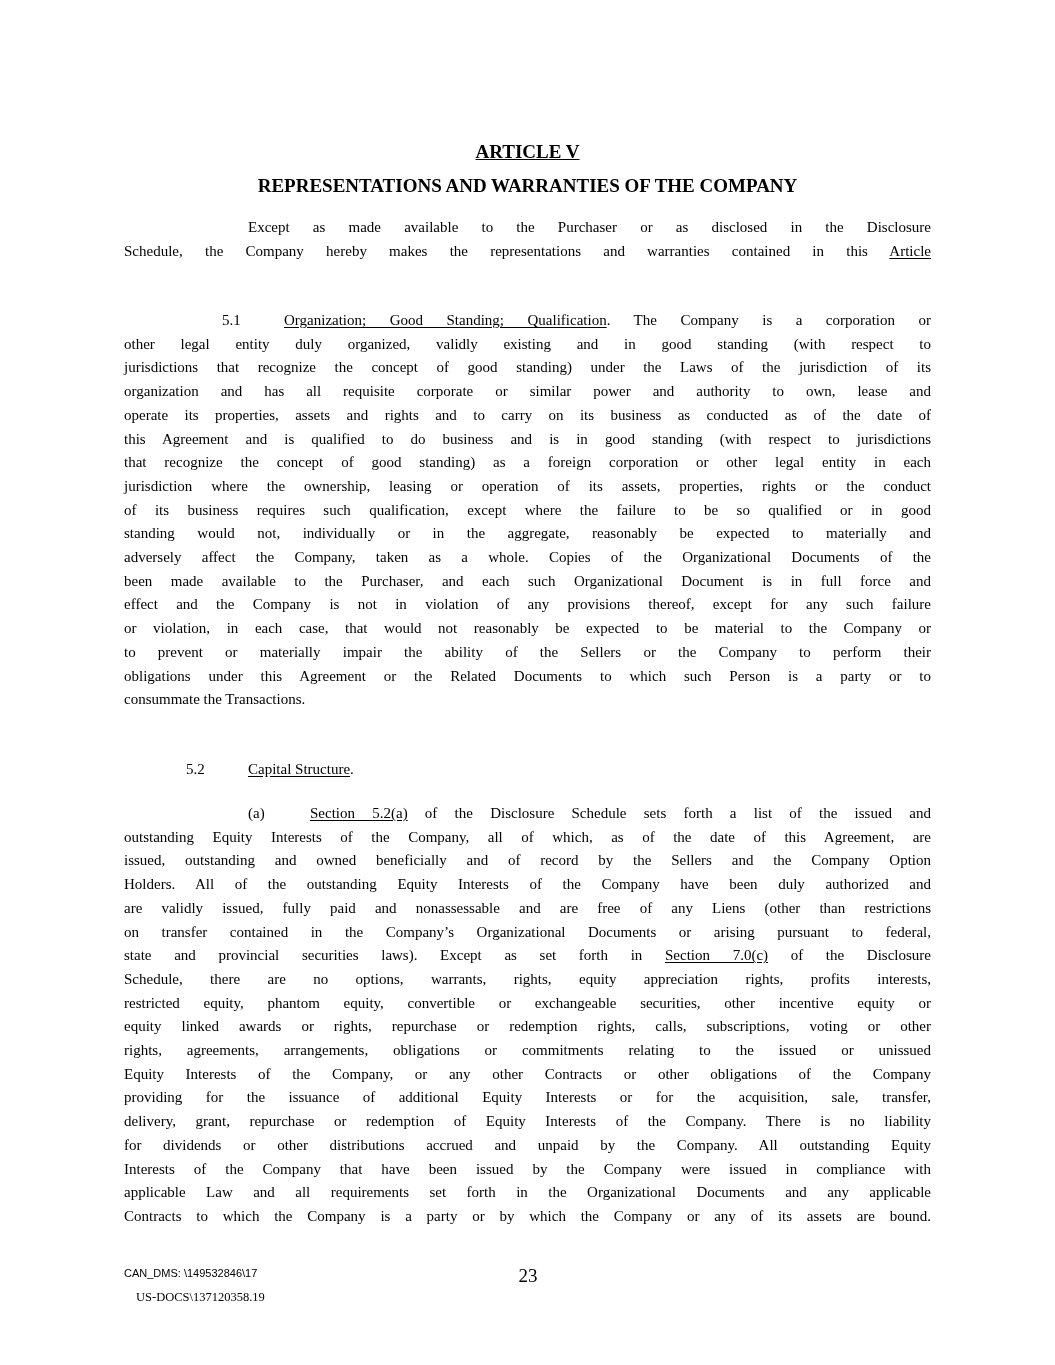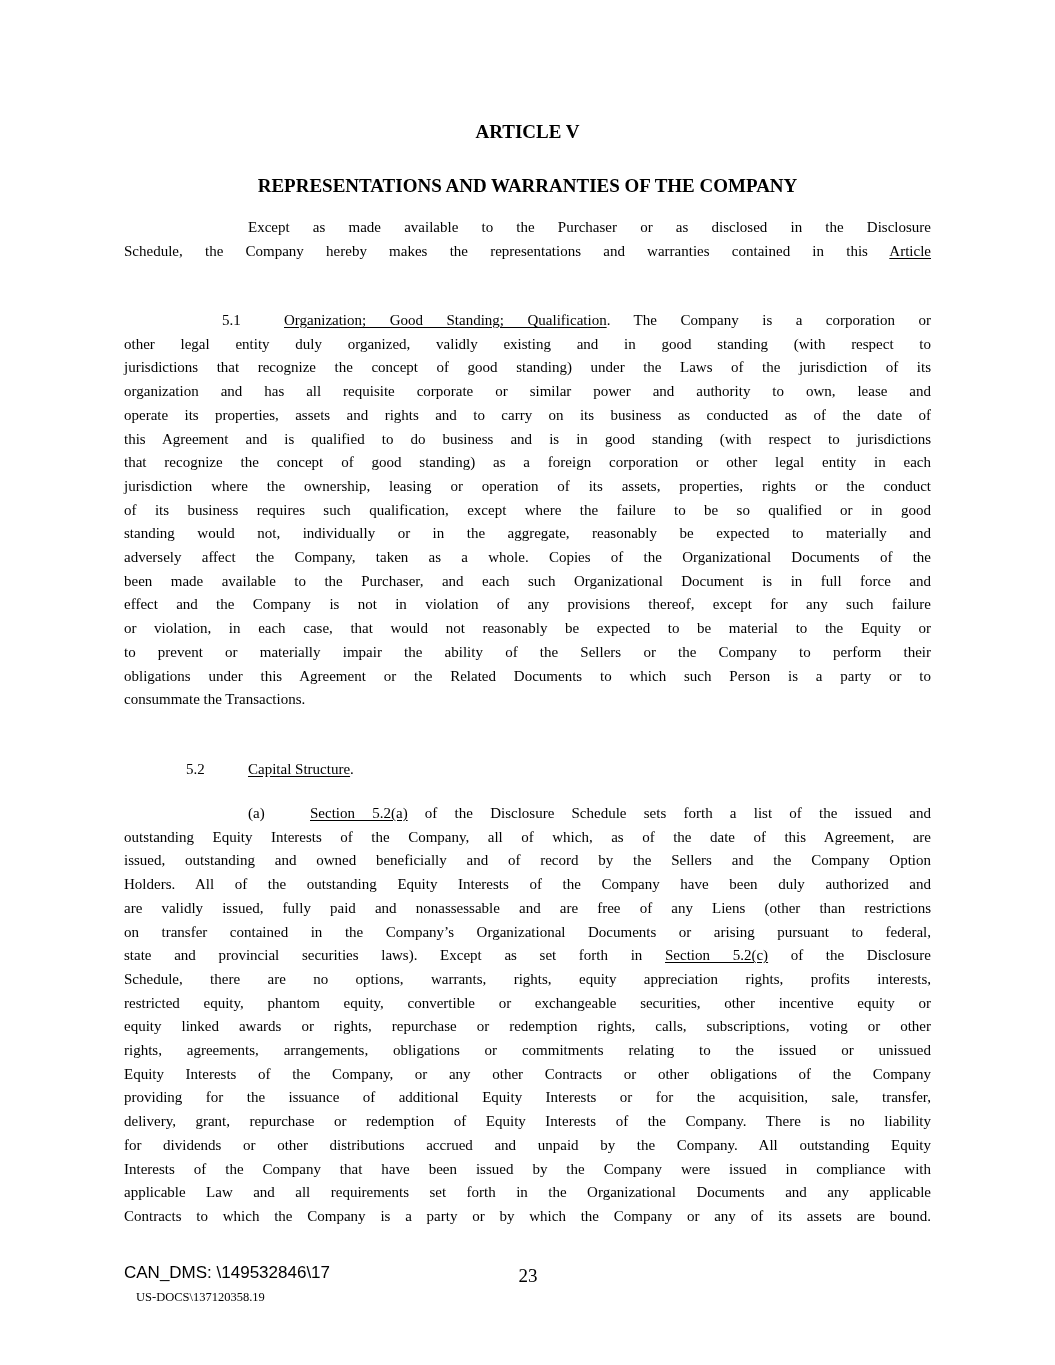--- a/index.html
+++ b/index.html
@@ -56,21 +56,21 @@
     }
     .u {
       text-decoration: underline;
       text-underline-offset: 2px;
     }
     .footer-dms {
       position: absolute;
       left: 124px;
       top: 1265px;
       font-family: "Liberation Sans", sans-serif;
-      font-size: 17px;
+      font-size: 11px;
       line-height: 16px;
     }
     .footer-usdocs {
       position: absolute;
       left: 124px;
       top: 1289px;
       font-family: "Liberation Serif", serif;
       font-size: 12.5px;
       line-height: 16px;
       margin-left: 12px;
@@ -83,21 +83,21 @@
       text-align: center;
       font-size: 19px;
       line-height: 22px;
     }
   </style>
 </head>
 <body>
 
 <div class="page">
 
-  <div class="heading" style="top:120px;">ARTICLE V</div>
+  <div class="heading" style="top:140px;text-decoration:underline;">ARTICLE V</div>
   <div class="heading" style="top:174px;">REPRESENTATIONS AND WARRANTIES OF THE COMPANY</div>
 
   <div class="body-text" style="top:216px;">
     <span class="line" style="padding-left:124px;">Except as made available to the Purchaser or as disclosed in the Disclosure</span>
     <span class="line"><span>Schedule, the Company hereby makes the representations and warranties contained in this</span> <span class="u">Article</span></span>
   </div>
 
   <div class="body-text" style="top:309px;">
     <span class="line"><span class="num" style="margin-left:98px; width:62px;">5.1</span><span class="u">Organization; Good Standing; Qualification</span><span>.  The Company is a corporation or</span></span>
     <span class="line">other legal entity duly organized, validly existing and in good standing (with respect to</span>
@@ -105,38 +105,38 @@
     <span class="line">organization and has all requisite corporate or similar power and authority to own, lease and</span>
     <span class="line">operate its properties, assets and rights and to carry on its business as conducted as of the date of</span>
     <span class="line">this Agreement and is qualified to do business and is in good standing (with respect to jurisdictions</span>
     <span class="line">that recognize the concept of good standing) as a foreign corporation or other legal entity in each</span>
     <span class="line">jurisdiction where the ownership, leasing or operation of its assets, properties, rights or the conduct</span>
     <span class="line">of its business requires such qualification, except where the failure to be so qualified or in good</span>
     <span class="line">standing would not, individually or in the aggregate, reasonably be expected to materially and</span>
     <span class="line">adversely affect the Company, taken as a whole.  Copies of the Organizational Documents of the</span>
     <span class="line">been made available to the Purchaser, and each such Organizational Document is in full force and</span>
     <span class="line">effect and the Company is not in violation of any provisions thereof, except for any such failure</span>
-    <span class="line">or violation, in each case, that would not reasonably be expected to be material to the Equity or</span>
+    <span class="line">or violation, in each case, that would not reasonably be expected to be material to the Company or</span>
     <span class="line">to prevent or materially impair the ability of the Sellers or the Company to perform their</span>
     <span class="line">obligations under this Agreement or the Related Documents to which such Person is a party or to</span>
     <span class="line last">consummate the Transactions.</span>
   </div>
 
   <div class="body-text" style="top:758px;">
     <span class="line last"><span class="num" style="margin-left:62px; width:62px;">5.2</span><span class="u">Capital Structure</span><span>.</span></span>
   </div>
 
   <div class="body-text" style="top:802px;">
     <span class="line"><span class="num" style="margin-left:124px; width:62px;">(a)</span><span class="u">Section 5.2(a)</span><span> of the Disclosure Schedule sets forth a list of the issued and</span></span>
     <span class="line">outstanding Equity Interests of the Company, all of which, as of the date of this Agreement, are</span>
     <span class="line">issued, outstanding and owned beneficially and of record by the Sellers and the Company Option</span>
     <span class="line">Holders.  All of the outstanding Equity Interests of the Company have been duly authorized and</span>
     <span class="line">are validly issued, fully paid and nonassessable and are free of any Liens (other than restrictions</span>
     <span class="line">on transfer contained in the Company’s Organizational Documents or arising pursuant to federal,</span>
-    <span class="line"><span>state and provincial securities laws).  Except as set forth in </span><span class="u">Section 5.2(c)</span><span> of the Disclosure</span></span>
+    <span class="line"><span>state and provincial securities laws).  Except as set forth in </span><span class="u">Section 7.0(c)</span><span> of the Disclosure</span></span>
     <span class="line">Schedule, there are no options, warrants, rights, equity appreciation rights, profits interests,</span>
     <span class="line">restricted equity, phantom equity, convertible or exchangeable securities, other incentive equity or</span>
     <span class="line">equity linked awards or rights, repurchase or redemption rights, calls, subscriptions, voting or other</span>
     <span class="line">rights, agreements, arrangements, obligations or commitments relating to the issued or unissued</span>
     <span class="line">Equity Interests of the Company, or any other Contracts or other obligations of the Company</span>
     <span class="line">providing for the issuance of additional Equity Interests or for the acquisition, sale, transfer,</span>
     <span class="line">delivery, grant, repurchase or redemption of Equity Interests of the Company.  There is no liability</span>
     <span class="line">for dividends or other distributions accrued and unpaid by the Company.  All outstanding Equity</span>
     <span class="line">Interests of the Company that have been issued by the Company were issued in compliance with</span>
     <span class="line">applicable Law and all requirements set forth in the Organizational Documents and any applicable</span>

